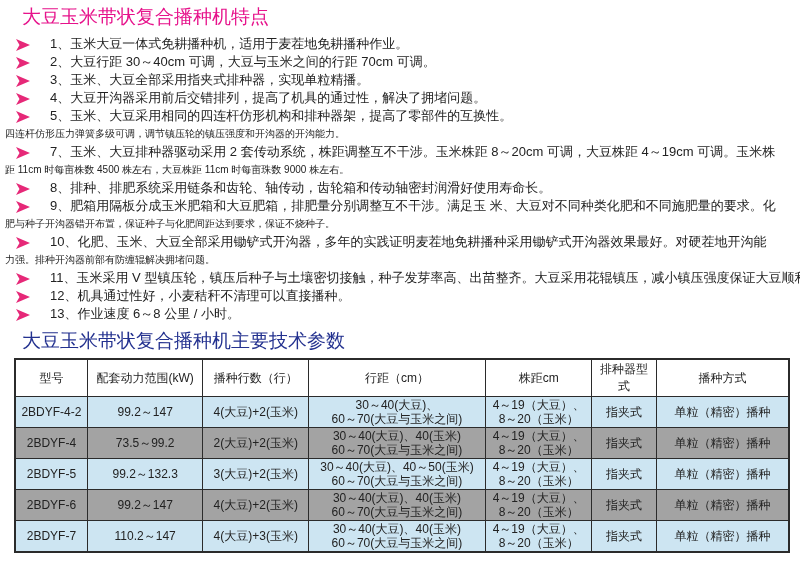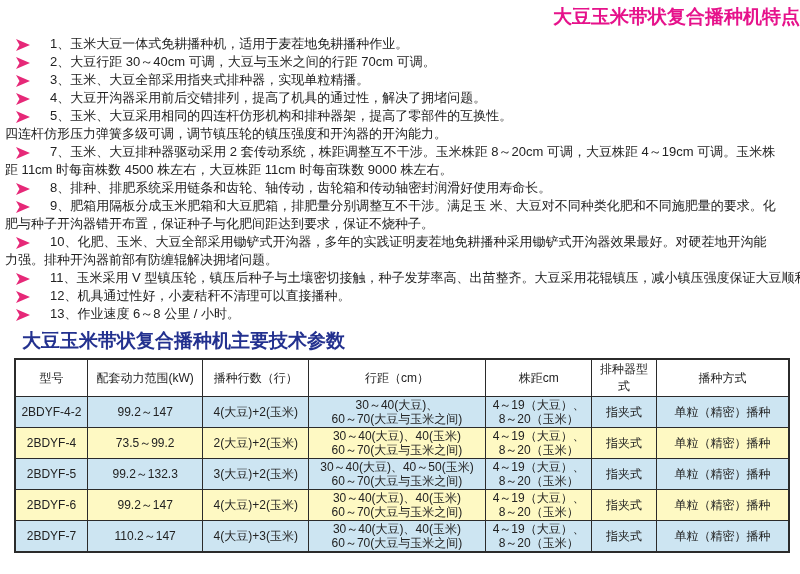--- a/index.html
+++ b/index.html
@@ -2,55 +2,55 @@
 <html><head>
 <meta charset="utf-8">
 <style>
   html, body { margin:0; padding:0; }
   body {
     width:800px; height:574px; background:#ffffff; overflow:hidden;
     font-family:"Liberation Sans","DejaVu Sans",sans-serif;
     color:#222222;
   }
   .features-title {
-    color:#e6128b; font-size:19px; font-weight:bold;
-    margin:6px 0 7px 22px; line-height:22px;text-align:right;
+    color:#e6128b; font-size:19px; font-weight:normal;
+    margin:6px 0 7px 22px; line-height:22px;
   }
   .feat-list { }
   .feat {
     display:flex; align-items:center; padding-left:16px;
     height:18px; line-height:18px; font-size:13px; white-space:nowrap;
   }
   .bullet {
     flex:0 0 14px; width:14px; height:12px; margin-right:8px;
     display:inline-block;
   }
   .ftext { white-space:nowrap;margin-left:12px; }
   .feat-cont {
     padding-left:5px; height:18px; line-height:18px;
-    font-size:13px; white-space:nowrap;
+    font-size:10px; white-space:nowrap;
   }
   .specs-title {
-    color:#23318f; font-size:19px; font-weight:bold;
+    color:#23318f; font-size:19px; font-weight:normal;
     margin:7px 0 6px 22px; line-height:22px;
   }
   table.specs {
     border-collapse:collapse; table-layout:fixed;
     margin-left:14px; width:776px;
     border:2px solid #2b2b2b;
     font-family:Liberation Sans, sans-serif;
   }
   table.specs th, table.specs td {
     border:1px solid #2b2b2b; text-align:center; vertical-align:middle;
     font-size:12px; font-weight:normal; padding:1px 2px; overflow:hidden;
   }
   table.specs thead th { height:30px; background:#ffffff; }
   table.specs tbody td { height:28px; line-height:14px; }
   tr.hl td { background:#cde5f2; }
-  tr.plain td { background:#fef9c3;margin-top:6px; }
+  tr.plain td { background:#a3a3a3;margin-top:6px; }
 </style>
 </head>
 <body>
 
 <div class="doc">
 
   <div class="features-title">大豆玉米带状复合播种机特点</div>
 
   <div class="feat-list">
 

